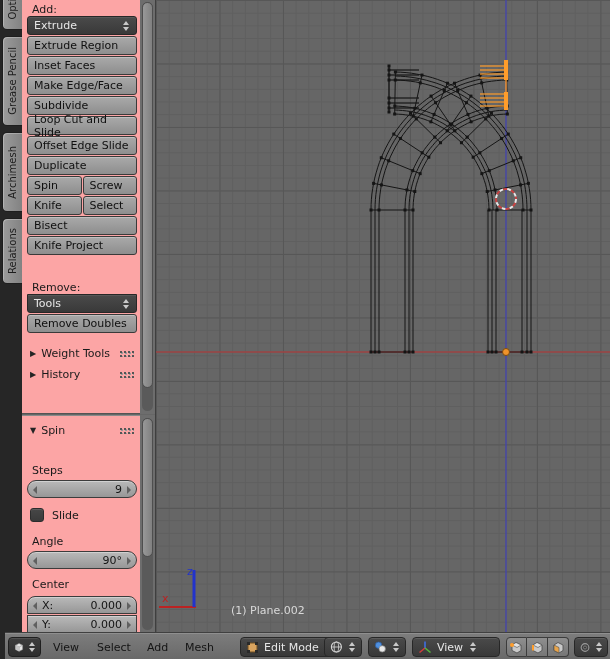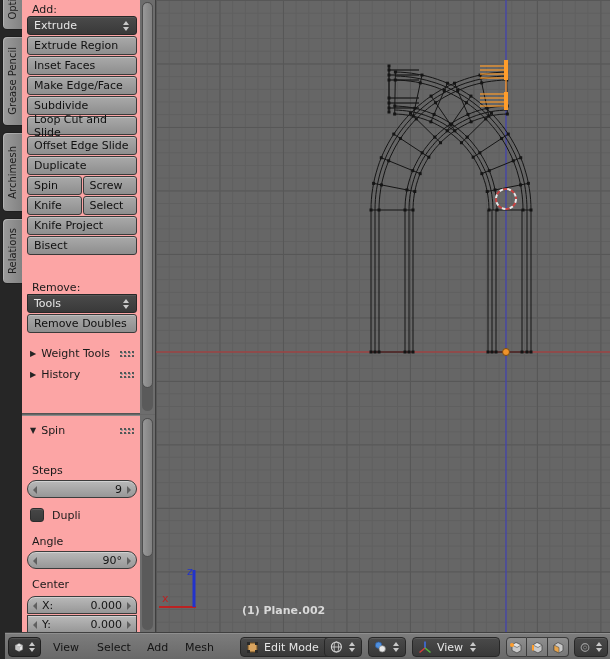--- a/index.html
+++ b/index.html
@@ -80,21 +80,21 @@
   #viewport { position:absolute; left:155px; top:0; width:455px; height:632px;
     background-color:#666666;
     background-image:
       linear-gradient(#575757 1px,transparent 1px),
       linear-gradient(90deg,#575757 1px,transparent 1px),
       linear-gradient(#5f5f5f 1px,transparent 1px),
       linear-gradient(90deg,#5f5f5f 1px,transparent 1px);
     background-size:63.5px 63.5px,63.5px 63.5px,12.7px 12.7px,12.7px 12.7px;
     border-left:1px solid #3f3f3f; }
   #vpsvg { position:absolute; left:0; top:0; }
-  #obj-info { position:absolute; left:86px; top:604px; color:#d9d9d9;font-weight:bold; }
+  #obj-info { position:absolute; left:75px; top:604px; color:#d9d9d9; }
 
   
   #header { position:absolute; left:0; top:632px; width:610px; height:27px;
     background:linear-gradient(#7d7d7d,#696969); border-top:1px solid #404040;
     box-shadow:inset 0 1px 0 #8f8f8f; z-index:4; }
   .hitem { position:absolute; top:4px; height:20px; display:flex; align-items:center; }
   .menu-label { color:#141414; }
   .hdd { background:linear-gradient(#4a4a4a,#383838); border:1px solid #272727;
     border-radius:4px; color:#e6e6e6; padding:0 5px; gap:5px;
     box-shadow:inset 0 1px 0 rgba(255,255,255,.1); }
@@ -167,24 +167,24 @@
     </div>
     <div class="row2">
       <div class="ctl">
           <span>Knife</span>
         </div>
       <div class="ctl">
           <span>Select</span>
         </div>
     </div>
     <div class="ctl">
+        <span>Bisect</span>
+      </div>
+    <div class="ctl">
         <span>Knife Project</span>
-      </div>
-    <div class="ctl">
-        <span>Bisect</span>
       </div>
 
     <div class="shelf-label" style="margin-top:23px;">Remove:</div>
     <div class="ctl dark joined-bot">
       <span class="grow">Tools</span>
       <span class="dd-arrows">
           <i class="u"></i>
           <i class="d"></i>
         </span>
     </div>
@@ -211,21 +211,21 @@
       <span class="grip"></span>
     </div>
     <div class="shelf-label" style="margin-top:25px;height:14px;padding-top:0;">Steps</div>
     <div class="slider">
       <span class="chev l"></span>
       <span class="val">9</span>
       <span class="chev r"></span>
     </div>
     <div class="cb-row" style="margin-top:10px;">
       <span class="checkbox"></span>
-      <span class="dim-label">Dupli</span>
+      <span class="dim-label">Slide</span>
     </div>
     <div class="shelf-label" style="margin-top:13px;height:14px;padding-top:0;">Angle</div>
     <div class="slider">
       <span class="chev l"></span>
       <span class="val">90°</span>
       <span class="chev r"></span>
     </div>
     <div class="shelf-label" style="margin-top:9px;height:14px;padding-top:0;">Center</div>
     <div class="slider numfield" style="margin-top:4px;border-radius:8px 8px 0 0;">
       <span class="chev l"></span>

